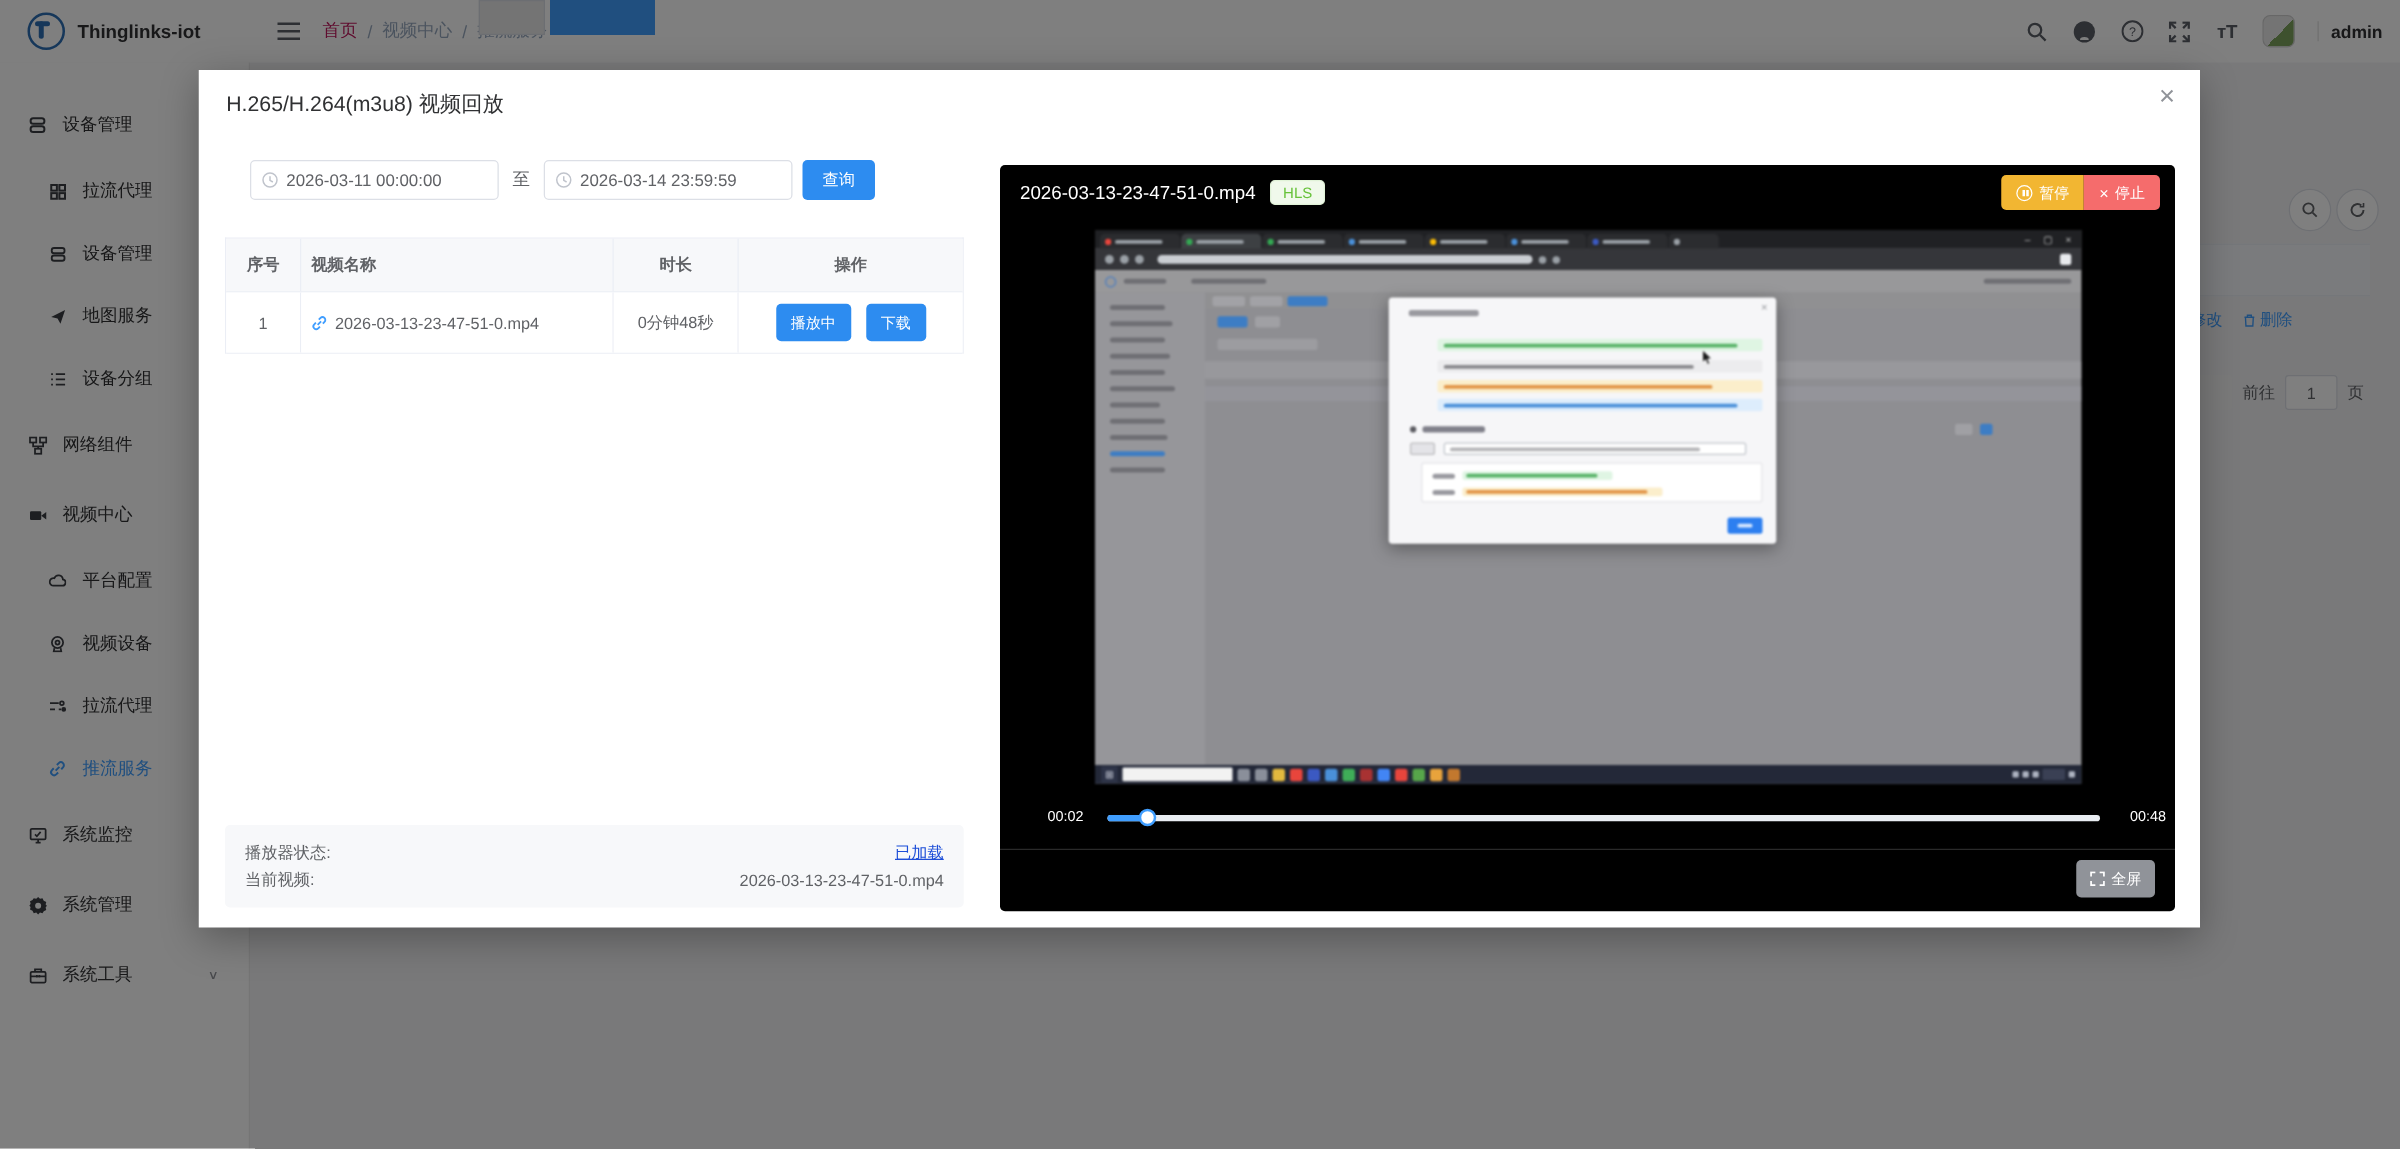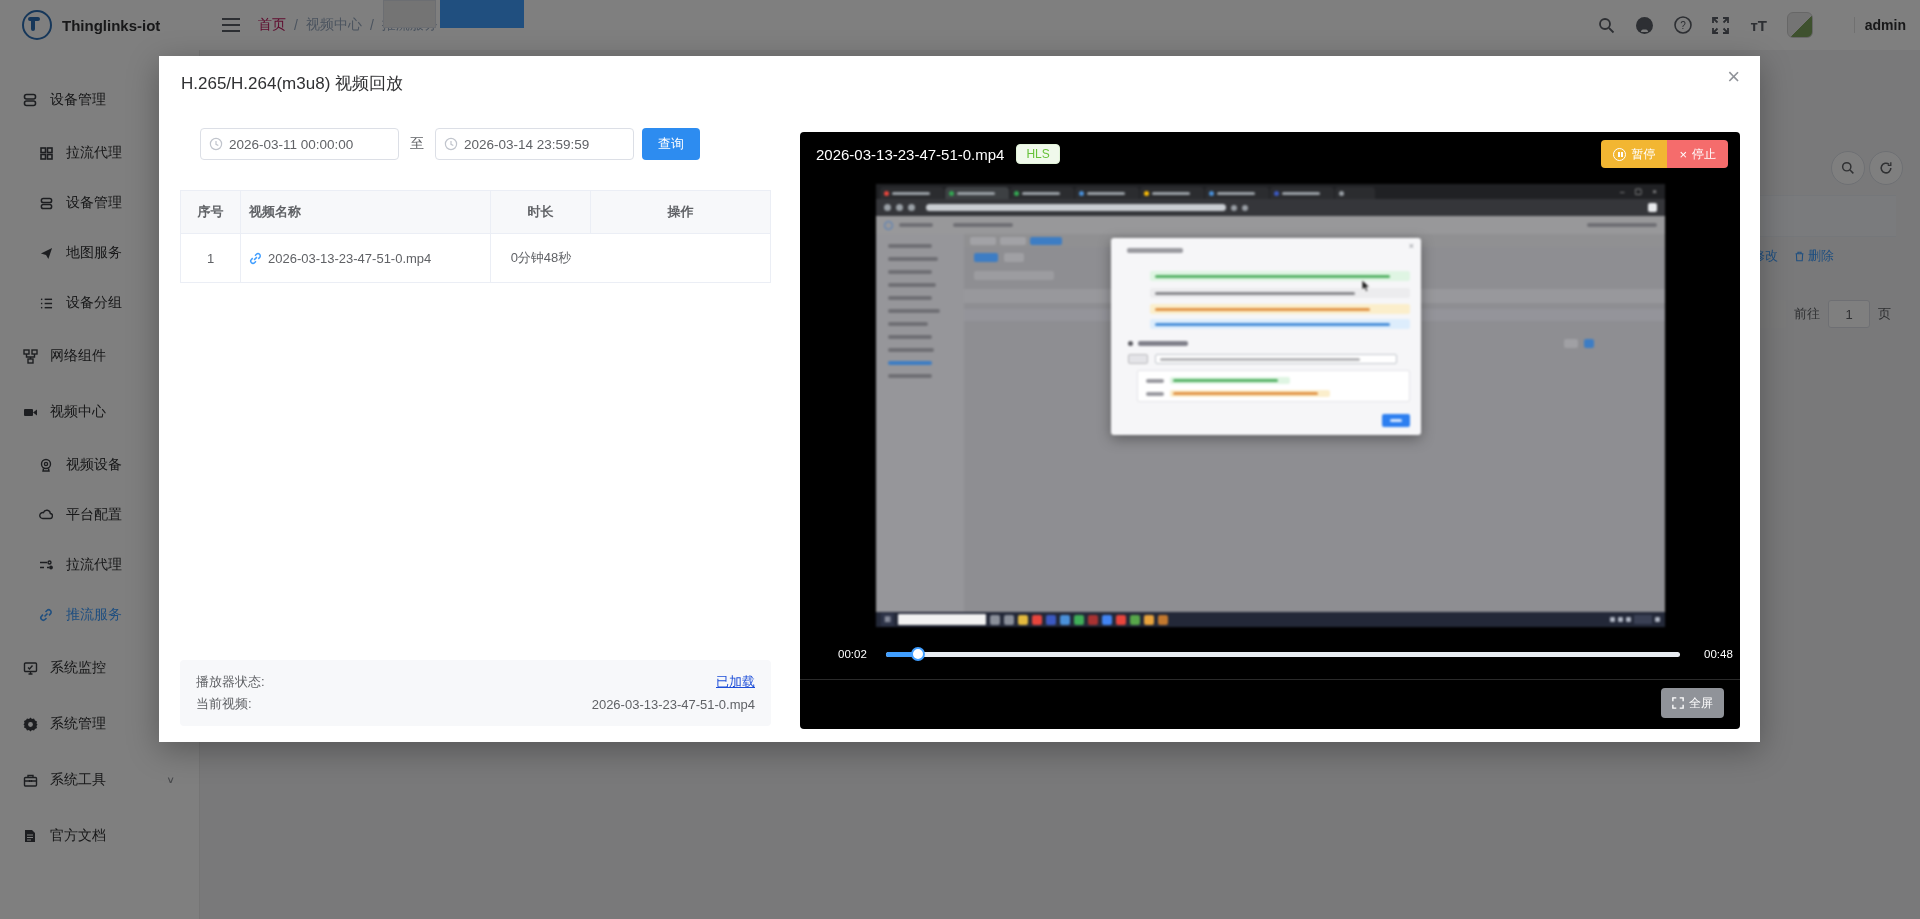--- a/index.html
+++ b/index.html
@@ -19,21 +19,21 @@
   .burger { width:18px; height:14px; margin-left:22px; position:relative; cursor:pointer; }
   .burger i { position:absolute; left:0; width:18px; height:2px; background:#5a5e66; }
   .burger i:nth-child(1){top:0}.burger i:nth-child(2){top:6px}.burger i:nth-child(3){top:12px}
   .crumbs { display:flex; align-items:center; gap:8px; margin-left:18px; font-size:14px; }
   .crumb-home { color:#be185d; cursor:pointer; }
   .crumb-sep { color:#97a8be; }
   .crumb-dim { color:#97a8be; }
   .hdr-right { margin-left:auto; display:flex; align-items:center; gap:18px; padding-right:14px; }
   .hicon { width:20px; height:20px; color:#5a5e66; display:flex; align-items:center; justify-content:center; cursor:pointer; }
   .avatar { width:26px; height:26px; border-radius:6px; background:linear-gradient(135deg,#e8e8e8 55%,#7da35c 55%); border:1px solid #cfcfcf; cursor:pointer; }
-  .uname { font-size:14px; font-weight:bold; color:#303133; border-left:1px solid #e0e0e0; padding-left:10px; cursor:pointer;margin-left:23px; }
+  .uname { font-size:14px; font-weight:bold; color:#303133; border-left:1px solid #e0e0e0; padding-left:10px; cursor:pointer; }
 
   
   .sb { position:absolute; left:0; top:50px; width:200px; height:869px; background:#fff; border-right:1px solid #ebebeb; padding-top:22px; }
   .sb-item { display:flex; align-items:center; gap:12px; height:56px; padding-left:22px; font-size:14px; color:#303133; cursor:pointer; position:relative; }
   .sb-item.sub { height:50px; padding-left:38px; }
   .sb-item.active { color:#409EFF; }
   .sb-item .ic { width:16px; height:16px; display:flex; align-items:center; justify-content:center; color:#3a3d42; }
   .sb-item.active .ic { color:#409EFF; }
   .sb-item .chev { position:absolute; right:24px; color:#909399; font-size:12px; transform:scaleY(.8); }
   .tag-a { position:absolute; left:383px; width:53px; height:28px; background:#e9e9e9; border:1px solid #d8dce5; }
@@ -269,34 +269,34 @@
           <svg width="15" height="15" viewBox="0 0 15 15" fill="currentColor">
             <rect x="1" y="4" width="9" height="7" rx="1"></rect>
             <path d="M10 7.5 L14 4.5 L14 10.5 Z"></path>
           </svg>
         </span>
       <span>视频中心</span>
     </div>
     <div class="sb-item sub">
       <span class="ic">
           <svg width="14" height="14" viewBox="0 0 14 14" fill="none" stroke="currentColor" stroke-width="1.4">
+            <path d="M4 10.5 a3 3 0 1 1 0.5-5.9 a3.5 3.5 0 0 1 6.8 0.9 a2.5 2.5 0 0 1-0.8 5 Z"></path>
+          </svg>
+        </span>
+      <span>平台配置</span>
+    </div>
+    <div class="sb-item sub">
+      <span class="ic">
+          <svg width="14" height="14" viewBox="0 0 14 14" fill="none" stroke="currentColor" stroke-width="1.4">
             <circle cx="7" cy="6" r="4.5"></circle>
             <circle cx="7" cy="6" r="1.6"></circle>
             <path d="M4.5 10.5 L4 13 L10 13 L9.5 10.5"></path>
           </svg>
         </span>
       <span>视频设备</span>
-    </div>
-    <div class="sb-item sub">
-      <span class="ic">
-          <svg width="14" height="14" viewBox="0 0 14 14" fill="none" stroke="currentColor" stroke-width="1.4">
-            <path d="M4 10.5 a3 3 0 1 1 0.5-5.9 a3.5 3.5 0 0 1 6.8 0.9 a2.5 2.5 0 0 1-0.8 5 Z"></path>
-          </svg>
-        </span>
-      <span>平台配置</span>
     </div>
     <div class="sb-item sub">
       <span class="ic">
           <svg width="14" height="14" viewBox="0 0 14 14" fill="none" stroke="currentColor" stroke-width="1.4">
             <path d="M1 4.5 L8 4.5 M1 9.5 L5 9.5 M8 9.5 L10 9.5"></path>
             <circle cx="10.5" cy="4.5" r="1.5"></circle>
             <circle cx="12" cy="9.5" r="1.2" fill="currentColor"></circle>
           </svg>
         </span>
       <span>拉流代理</span>
@@ -332,29 +332,20 @@
     </div>
     <div class="sb-item">
       <span class="ic">
           <svg width="15" height="15" viewBox="0 0 15 15" fill="none" stroke="currentColor" stroke-width="1.4">
             <rect x="1.5" y="4.5" width="12" height="8.5" rx="1"></rect>
             <path d="M5 4.5 L5 2.5 L10 2.5 L10 4.5 M1.5 8 L13.5 8 M6.5 7 L6.5 9 M8.5 7 L8.5 9"></path>
           </svg>
         </span>
       <span>系统工具</span>
       <span class="chev">∨</span>
-    </div>
-    <div class="sb-item">
-      <span class="ic">
-          <svg width="14" height="14" viewBox="0 0 14 14" fill="currentColor">
-            <path d="M2 1 L9 1 L12 4 L12 13 L2 13 Z"></path>
-            <path d="M4 6 L10 6 M4 8.5 L10 8.5 M4 11 L8 11" stroke="#fff" stroke-width="1.1"></path>
-          </svg>
-        </span>
-      <span>官方文档</span>
     </div>
   </div>
 
   <div class="tag-a"></div>
   <div class="tag-b"></div>
   <div class="circ-btn" style="left:1831px; top:151px;">
     <svg width="14" height="14" viewBox="0 0 17 17">
         <circle cx="7" cy="7" r="5" fill="none" stroke="currentColor" stroke-width="1.8"></circle>
         <line x1="11" y1="11" x2="15" y2="15" stroke="currentColor" stroke-width="1.8"></line>
       </svg>
@@ -441,20 +432,24 @@
                 <svg width="13" height="13" viewBox="0 0 14 14" fill="none" stroke="#409EFF" stroke-width="1.6">
                   <path d="M5.5 8.5 L8.5 5.5"></path>
                   <path d="M6.5 4 L8 2.5 a2.4 2.4 0 0 1 3.4 3.4 L10 7.4"></path>
                   <path d="M7.5 10 L6 11.5 a2.4 2.4 0 0 1-3.4-3.4 L4 6.6"></path>
                 </svg>
               </span>
             <span>2026-03-13-23-47-51-0.mp4</span>
           </span>
         </div>
         <div class="td c2">0分钟48秒</div>
+        <div class="td c3">
+          <button class="btn-s">播放中</button>
+          <button class="btn-s">下载</button>
+        </div>
       </div>
     </div>
 
     <div class="statbox">
       <div class="statrow">
         <span>播放器状态:</span>
         <span class="ok-green">已加载</span>
       </div>
       <div class="statrow">
         <span>当前视频:</span>

